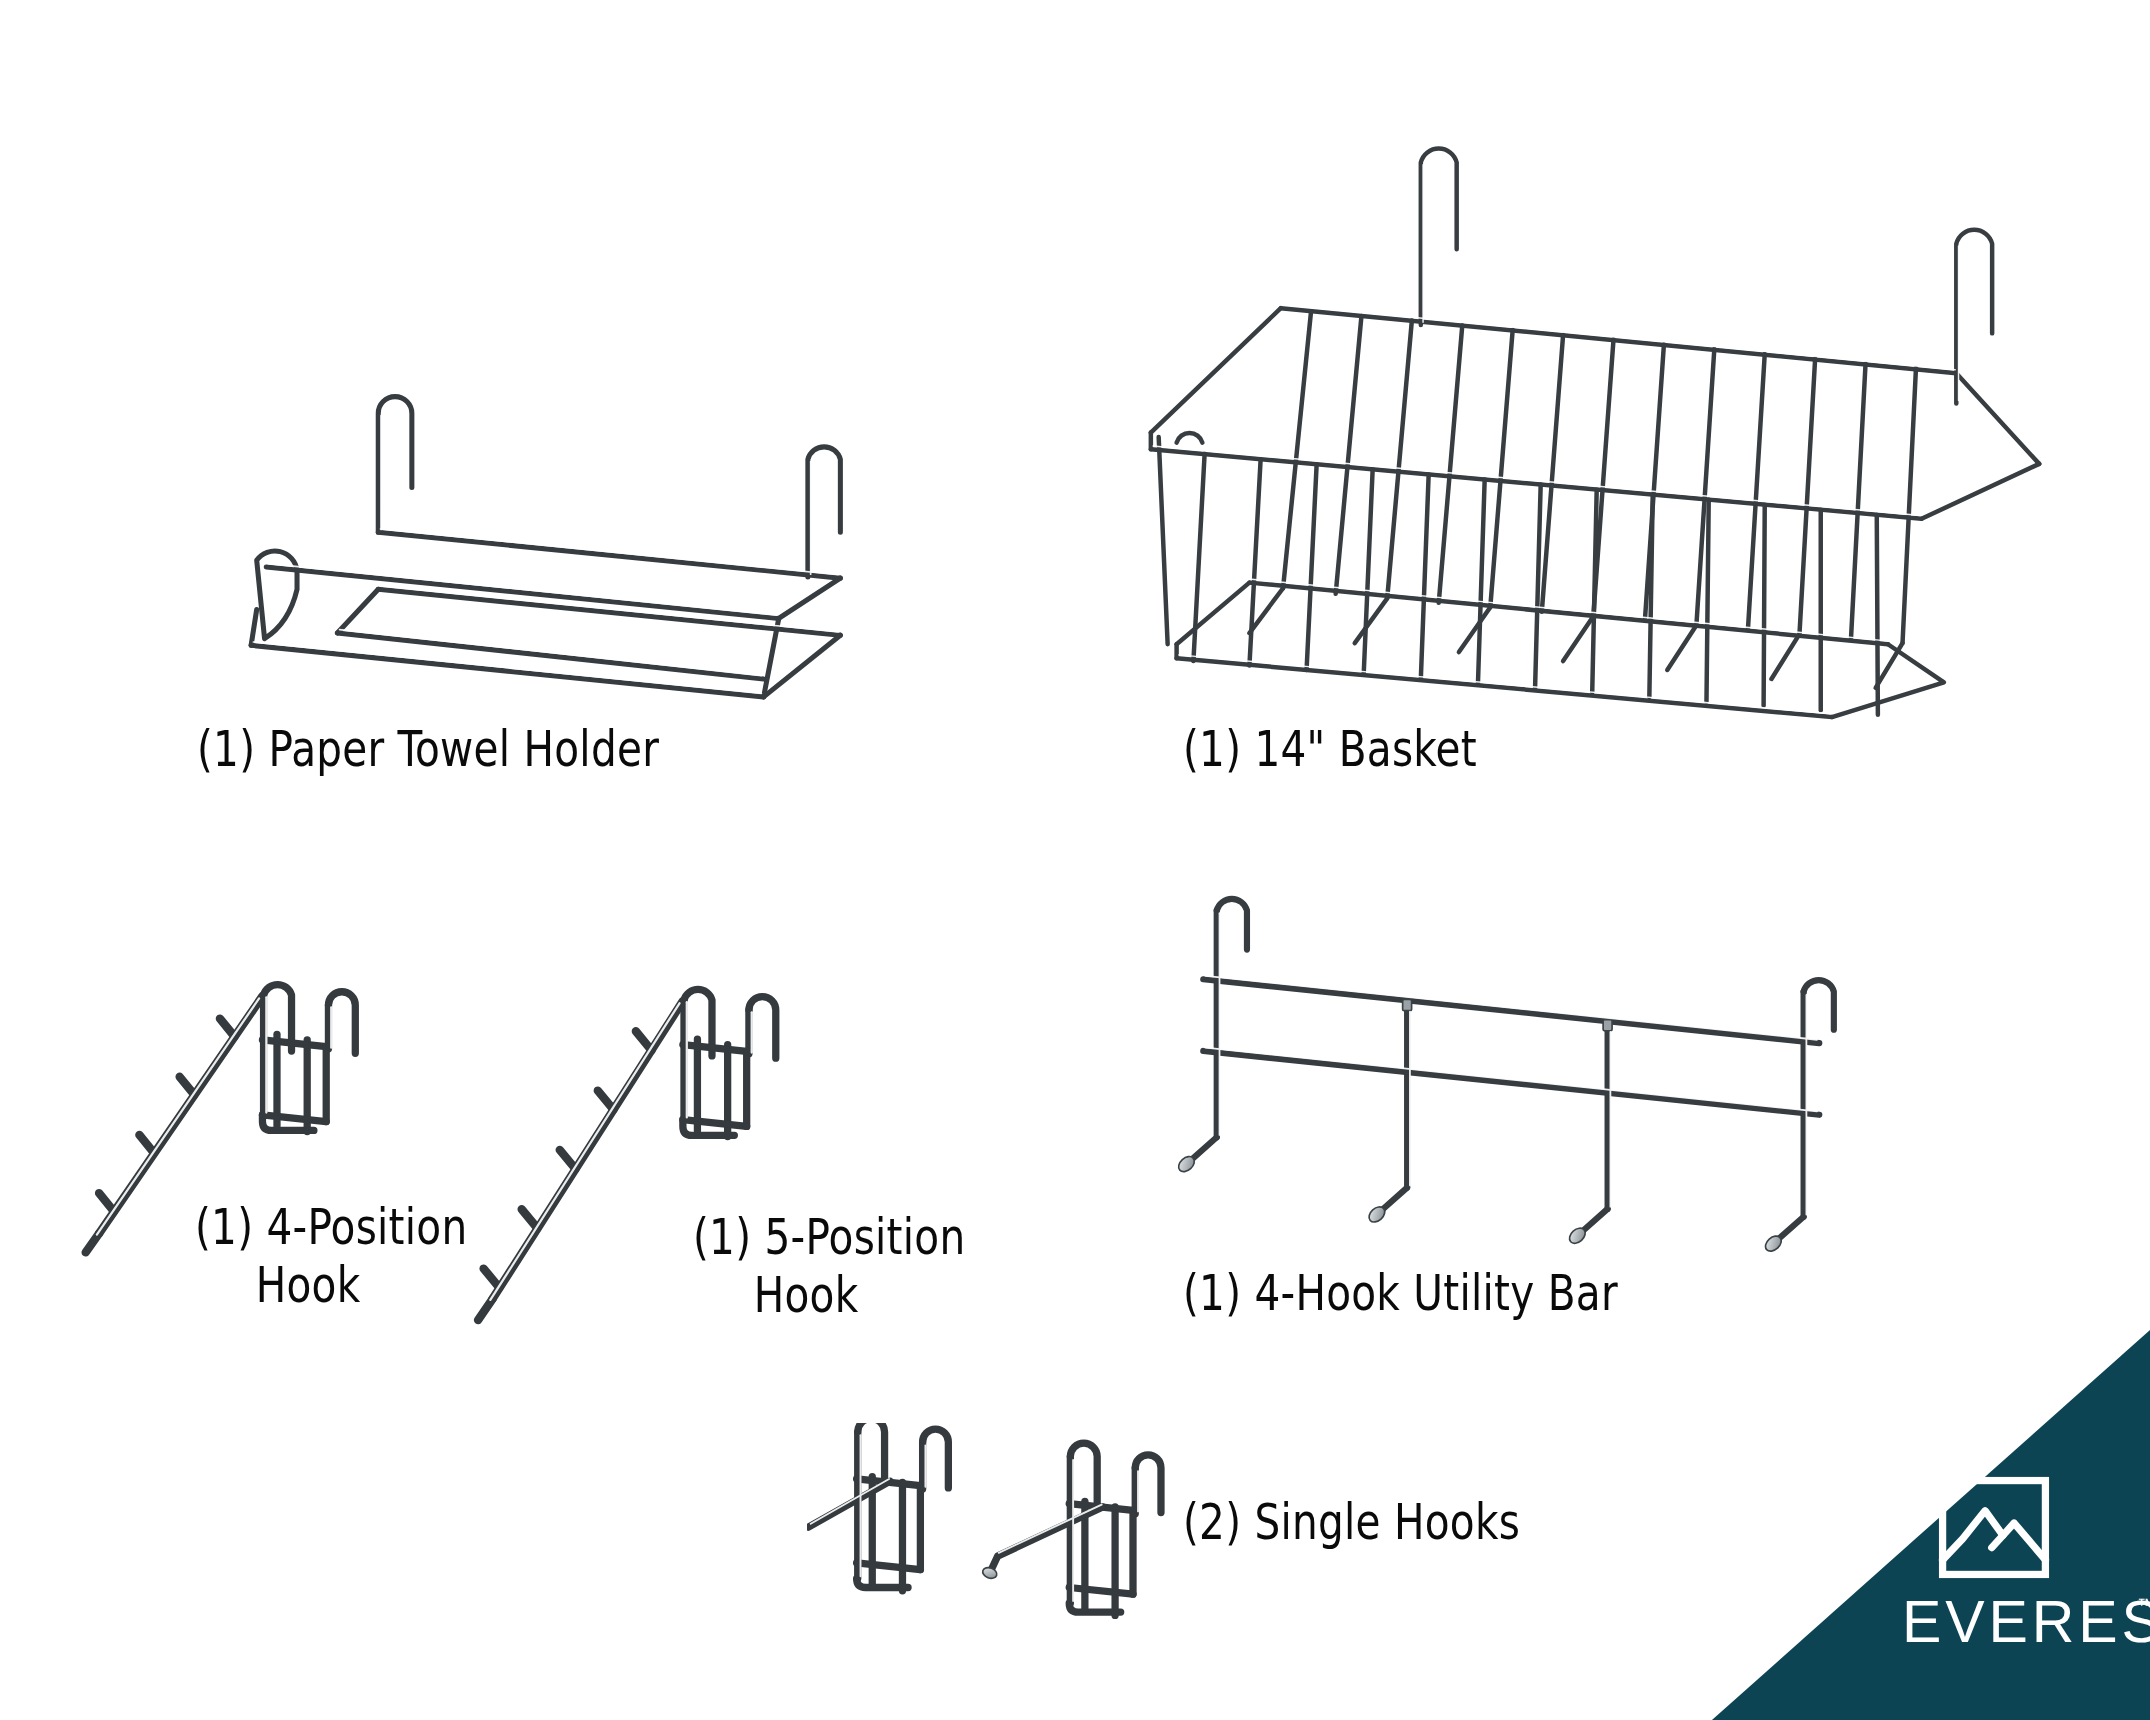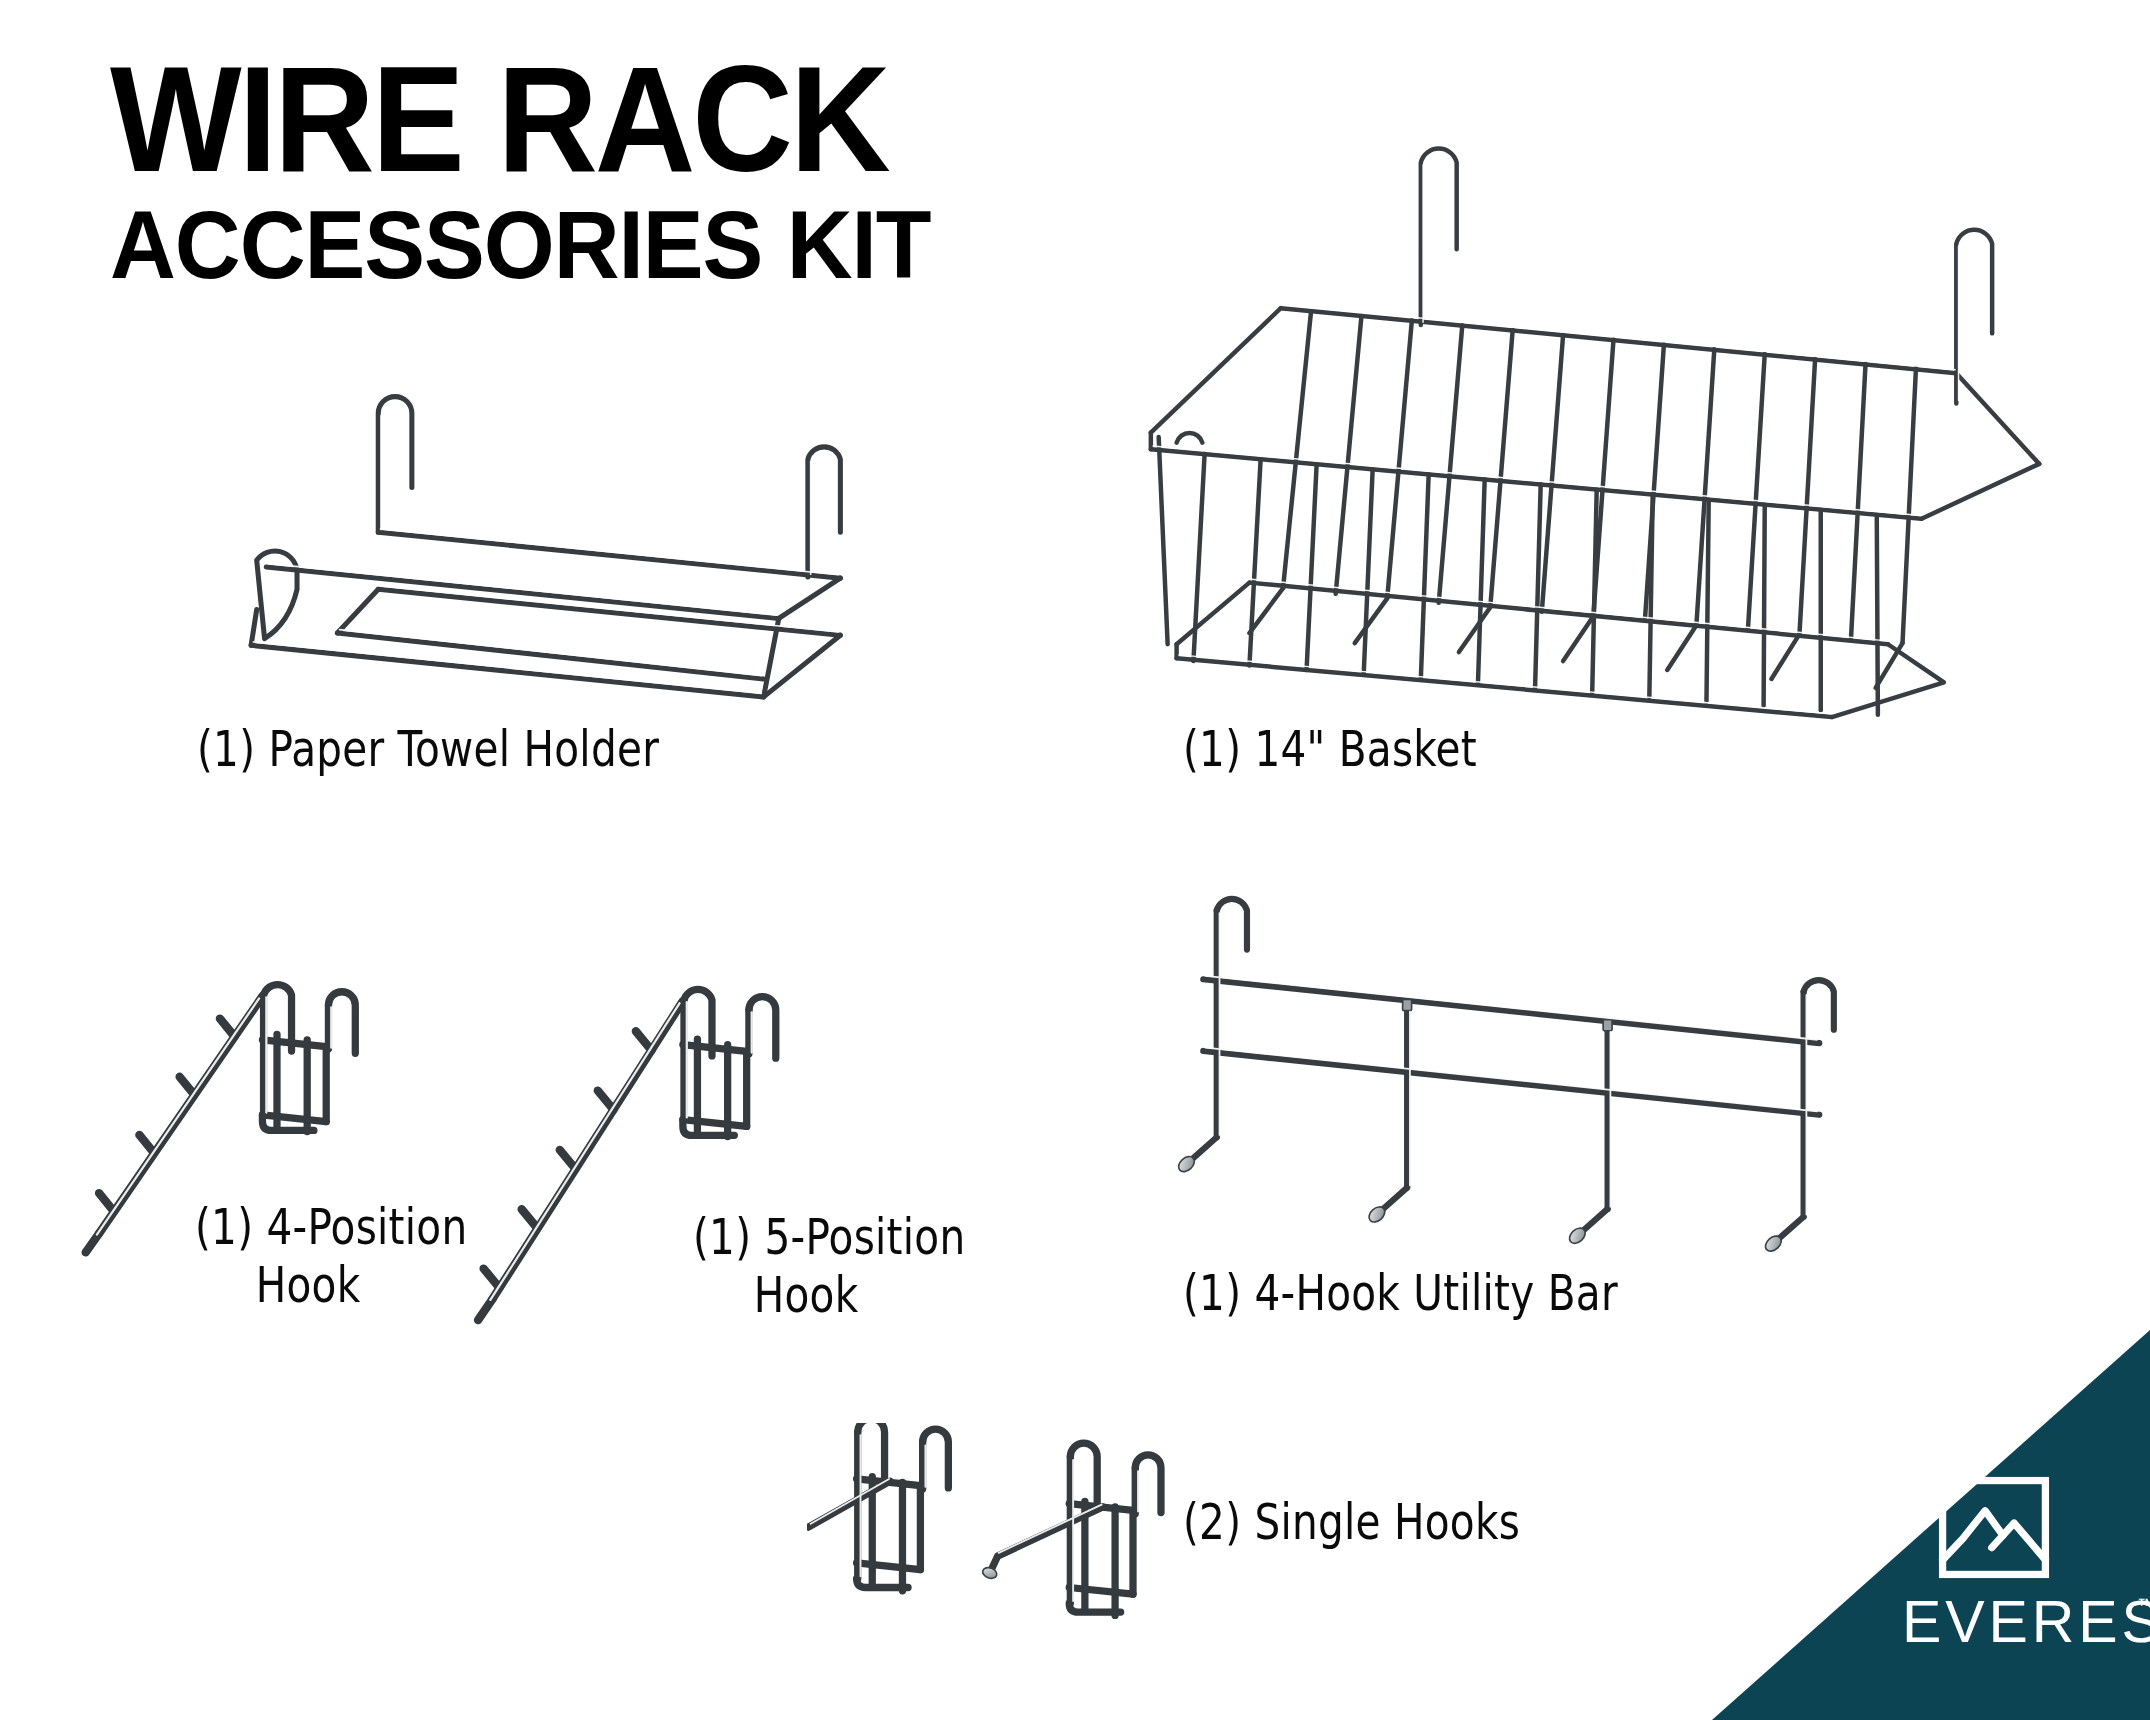--- a/index.html
+++ b/index.html
@@ -118,24 +118,20 @@
     bottom: 142px;
     width: 114px;
     height: 103px;
   }
 </style>
 </head>
 <body>
 
 <div id="stage">
 
-  <div id="title-block">
-    <div id="title-line-1">WIRE RACK</div>
-    <div id="title-line-2">ACCESSORIES KIT</div>
-  </div>
 
   <svg width="0" height="0" style="position:absolute" aria-hidden="true">
     <defs>
 
       <linearGradient id="tubeH" x1="0" y1="0" x2="0" y2="1">
         <stop offset="0%" stop-color="#4a5156"></stop>
         <stop offset="22%" stop-color="#ffffff"></stop>
         <stop offset="45%" stop-color="#c3cace"></stop>
         <stop offset="72%" stop-color="#6d757a"></stop>
         <stop offset="100%" stop-color="#2b3135"></stop>

